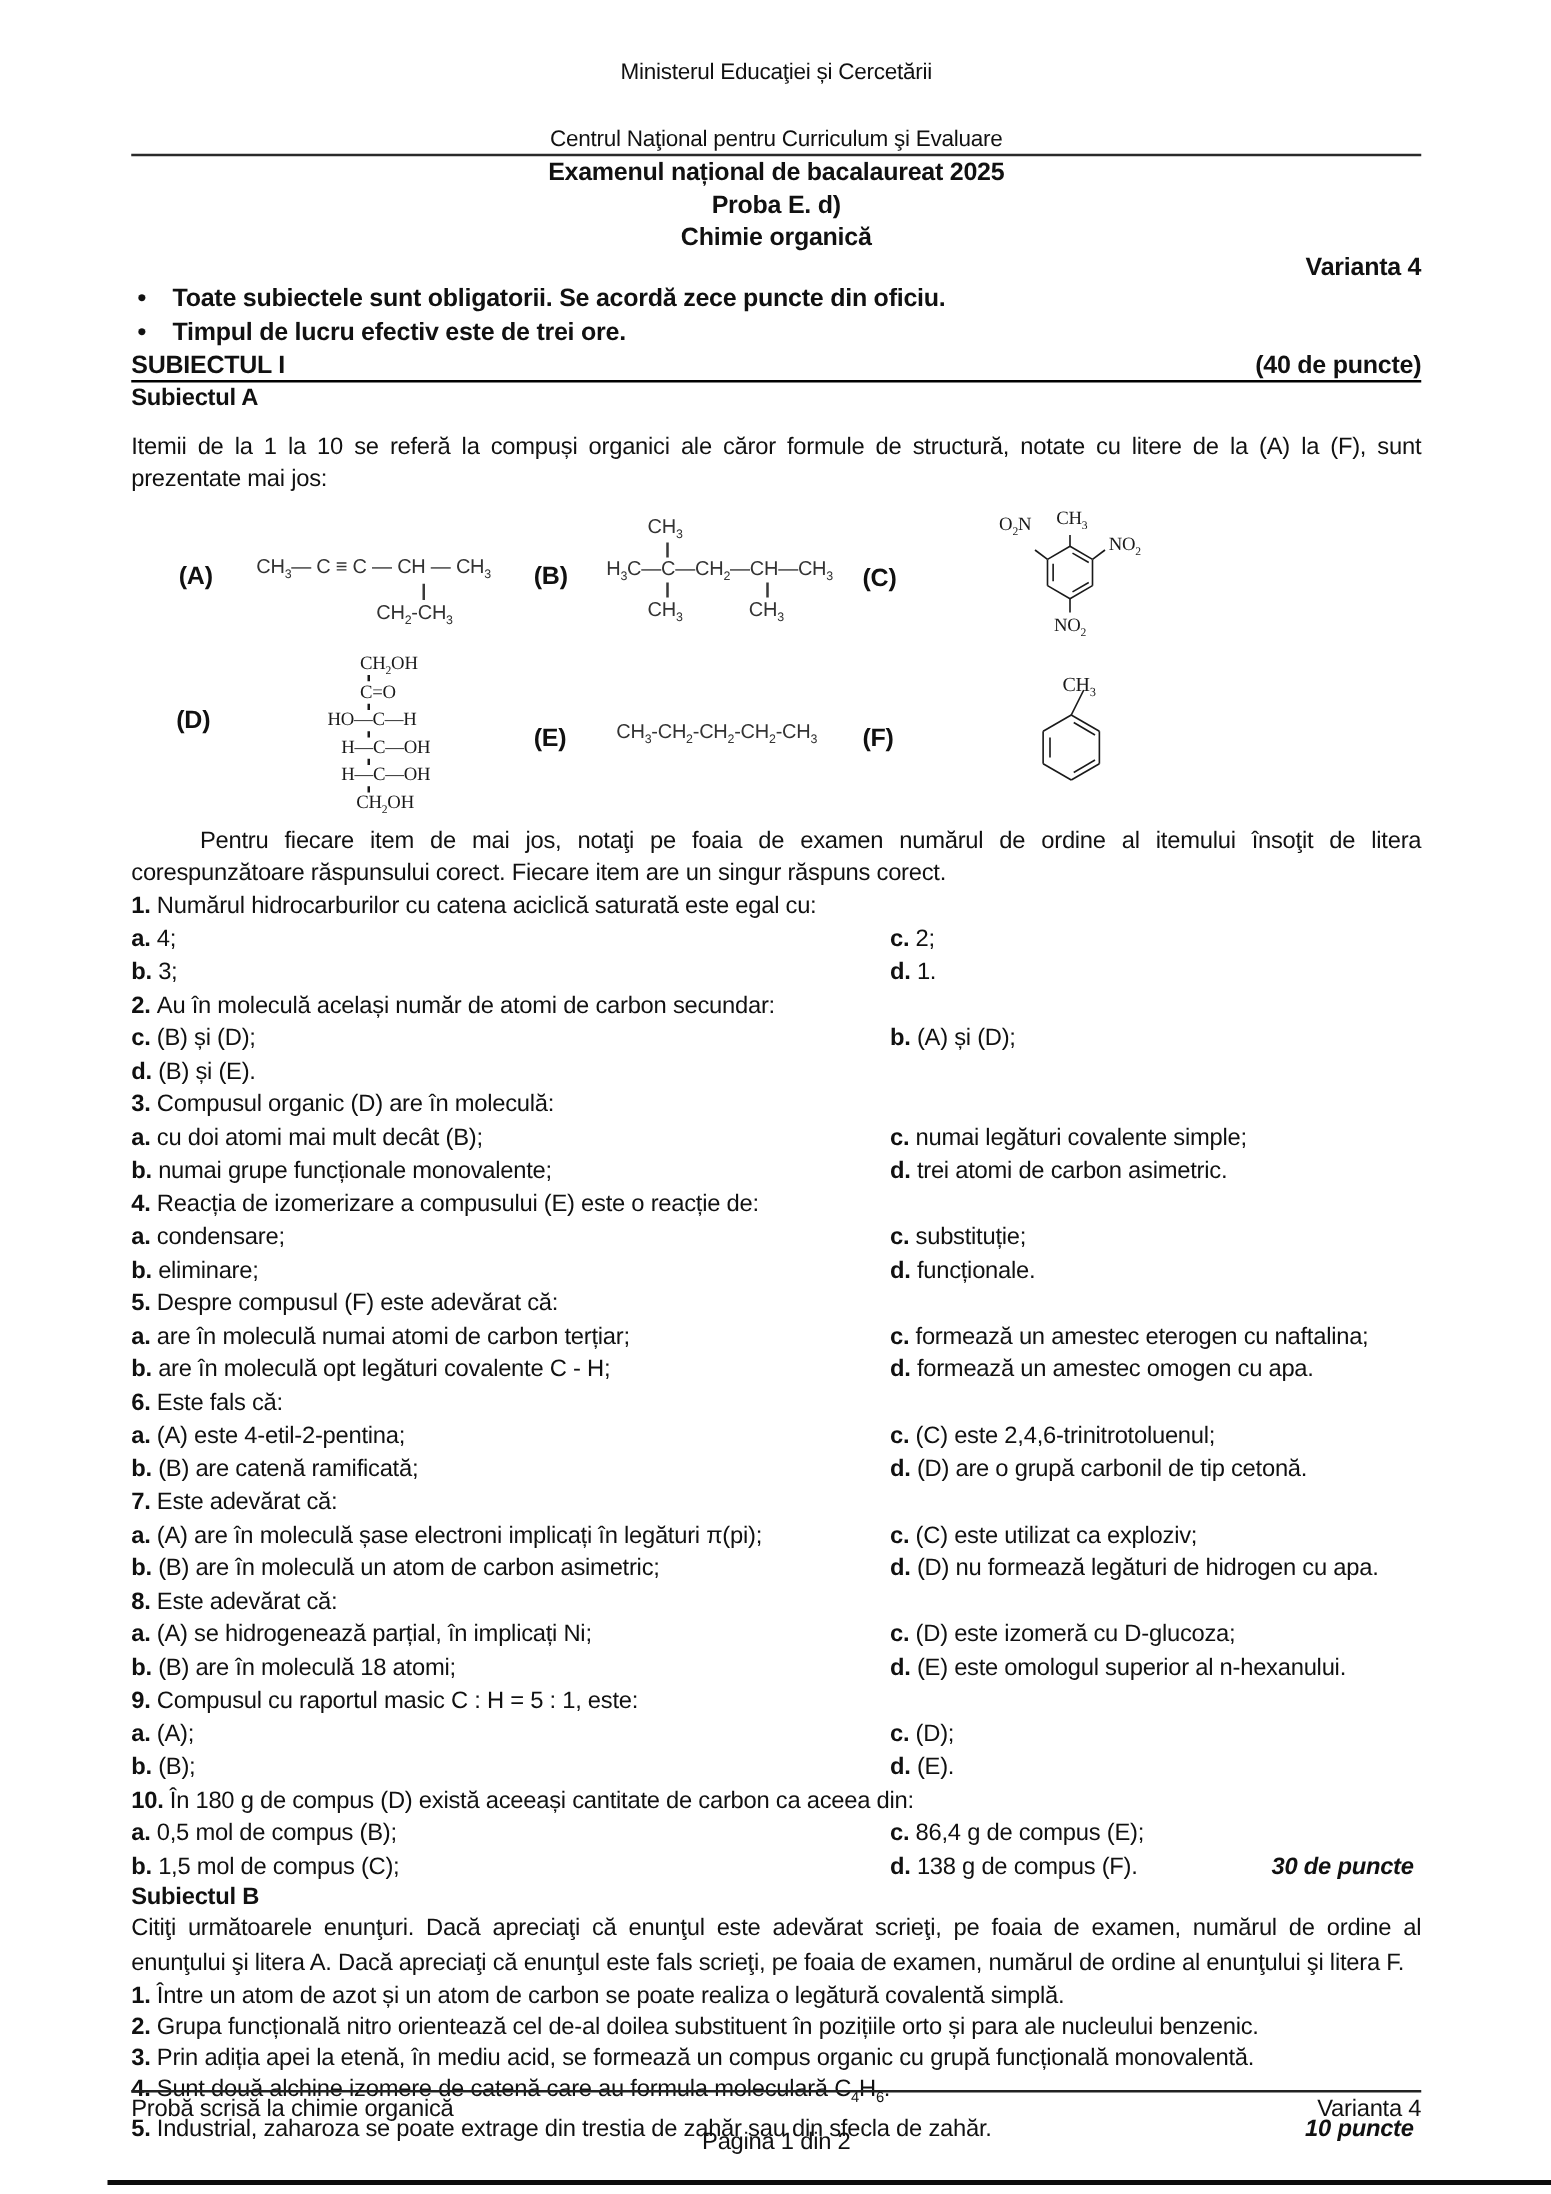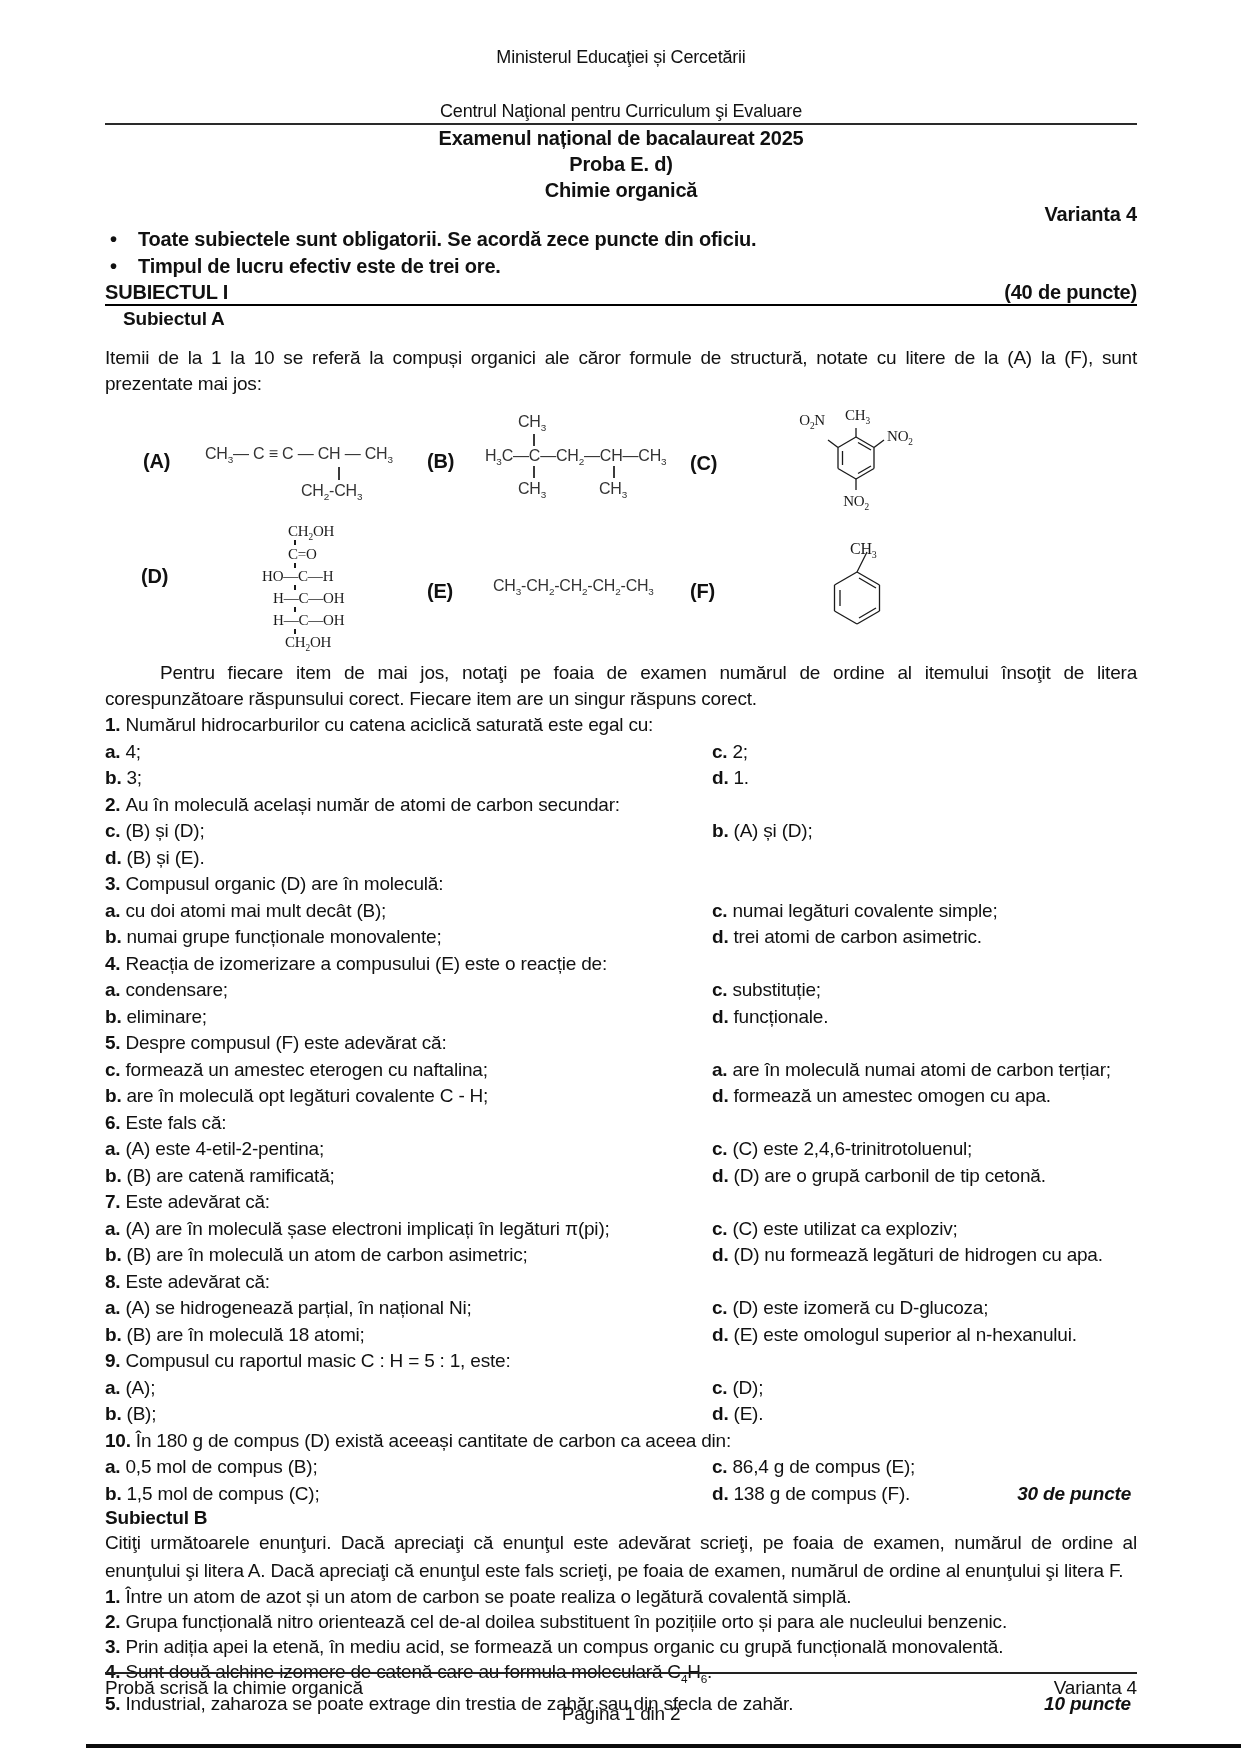--- a/index.html
+++ b/index.html
@@ -8,21 +8,21 @@
         letter-spacing:-0.2px;}
   .content{position:absolute;left:105px;top:14px;width:1032px;}
   .org{text-align:center;font-size:18px;line-height:22px;margin-top:32px;}
   .hr{border-bottom:2px solid #2a2a2a;margin-top:1px;}
   .title{text-align:center;font-weight:bold;font-size:20px;line-height:26px;}
   .variant{text-align:right;font-weight:bold;font-size:20px;line-height:23px;}
   .brow{display:flex;font-weight:bold;font-size:20px;line-height:27px;}
   .brow .dot{width:28px;padding-left:5px;}
   .subjbar{display:flex;justify-content:space-between;font-weight:bold;font-size:20px;
            line-height:24px;border-bottom:2px solid #000;}
-  .ptitle{font-weight:bold;line-height:25px;margin-left:18px;}
+  .ptitle{font-weight:bold;line-height:25px;}
   p.body{margin:0;text-align:justify;line-height:26px;}
   p.mt{margin-top:14px;}
   p.ind{text-indent:55px;line-height:26px;}
   
   .structures{position:relative;height:263px;}
   .slabel{position:absolute;font-weight:bold;font-size:20px;}
   .sf{position:absolute;font-size:16px;color:#333;white-space:pre;}
   .serif{position:absolute;font-family:"Liberation Serif","DejaVu Serif",serif;
          font-size:15px;color:#1a1a1a;white-space:pre;}
   .serif16{font-size:16px;}
@@ -189,22 +189,22 @@
         <div class="opt"><b>a.</b><span>condensare;</span></div>
         <div class="opt"><b>c.</b><span>substituție;</span></div>
         <div class="opt"><b>b.</b><span>eliminare;</span></div>
         <div class="opt"><b>d.</b><span>funcționale.</span></div>
       </div>
     </div>
 
     <div>
       <div class="qline"><span class="bq">5.</span><span>Despre compusul (F) este adevărat că:</span></div>
       <div class="opts">
+        <div class="opt"><b>a.</b><span>are în moleculă numai atomi de carbon terțiar;</span></div>
         <div class="opt"><b>c.</b><span>formează un amestec eterogen cu naftalina;</span></div>
-        <div class="opt"><b>a.</b><span>are în moleculă numai atomi de carbon terțiar;</span></div>
         <div class="opt"><b>b.</b><span>are în moleculă opt legături covalente C - H;</span></div>
         <div class="opt"><b>d.</b><span>formează un amestec omogen cu apa.</span></div>
       </div>
     </div>
 
     <div>
       <div class="qline"><span class="bq">6.</span><span>Este fals că:</span></div>
       <div class="opts">
         <div class="opt"><b>a.</b><span>(A) este 4-etil-2-pentina;</span></div>
         <div class="opt"><b>c.</b><span>(C) este 2,4,6-trinitrotoluenul;</span></div>
@@ -219,21 +219,21 @@
         <div class="opt"><b>a.</b><span>(A) are în moleculă șase electroni implicați în legături π(pi);</span></div>
         <div class="opt"><b>c.</b><span>(C) este utilizat ca exploziv;</span></div>
         <div class="opt"><b>b.</b><span>(B) are în moleculă un atom de carbon asimetric;</span></div>
         <div class="opt"><b>d.</b><span>(D) nu formează legături de hidrogen cu apa.</span></div>
       </div>
     </div>
 
     <div>
       <div class="qline"><span class="bq">8.</span><span>Este adevărat că:</span></div>
       <div class="opts">
-        <div class="opt"><b>a.</b><span>(A) se hidrogenează parțial, în național Ni;</span></div>
+        <div class="opt"><b>a.</b><span>(A) se hidrogenează parțial, în implicați Ni;</span></div>
         <div class="opt"><b>c.</b><span>(D) este izomeră cu D-glucoza;</span></div>
         <div class="opt"><b>b.</b><span>(B) are în moleculă 18 atomi;</span></div>
         <div class="opt"><b>d.</b><span>(E) este omologul superior al n-hexanului.</span></div>
       </div>
     </div>
 
     <div>
       <div class="qline"><span class="bq">9.</span><span>Compusul cu raportul masic C : H = 5 : 1, este:</span></div>
       <div class="opts">
         <div class="opt"><b>a.</b><span>(A);</span></div>

